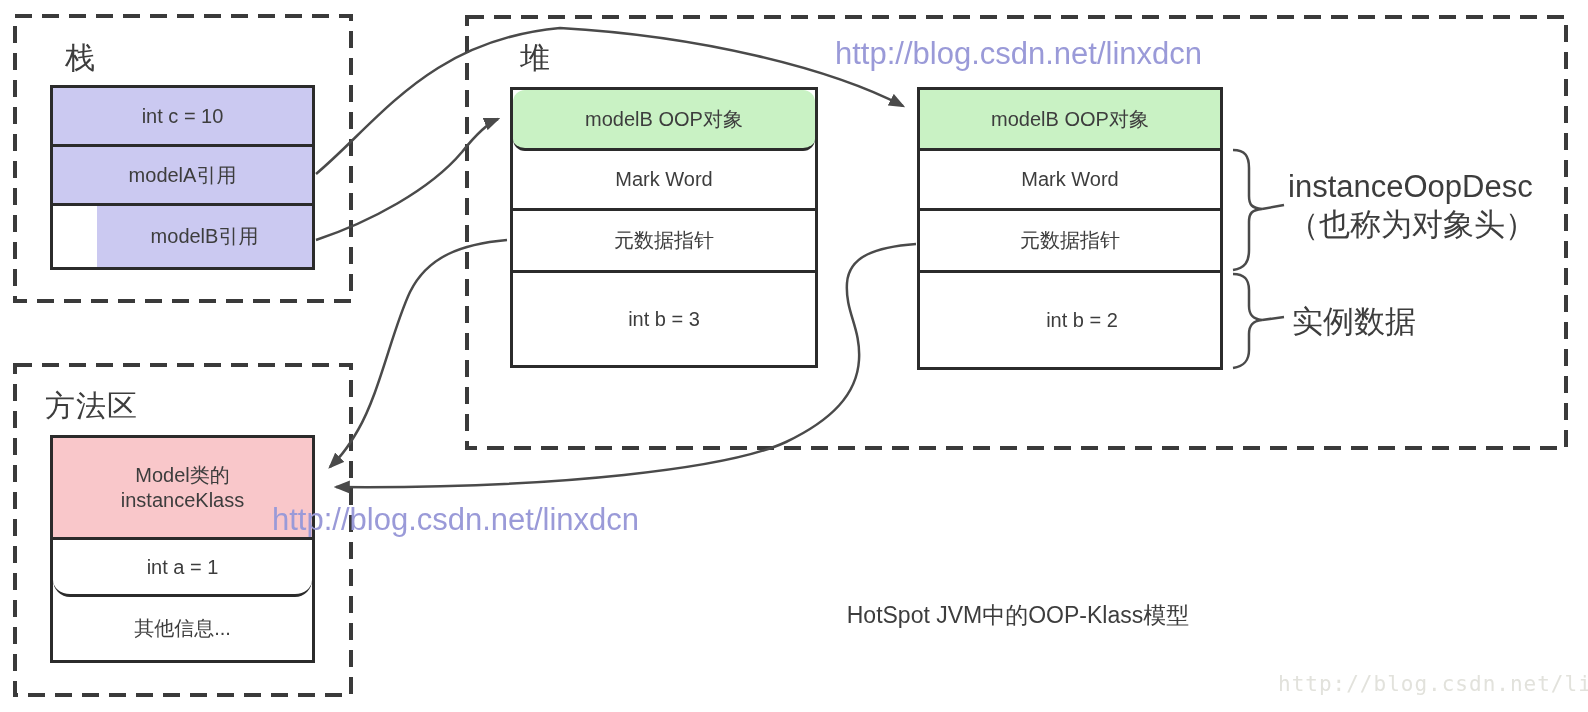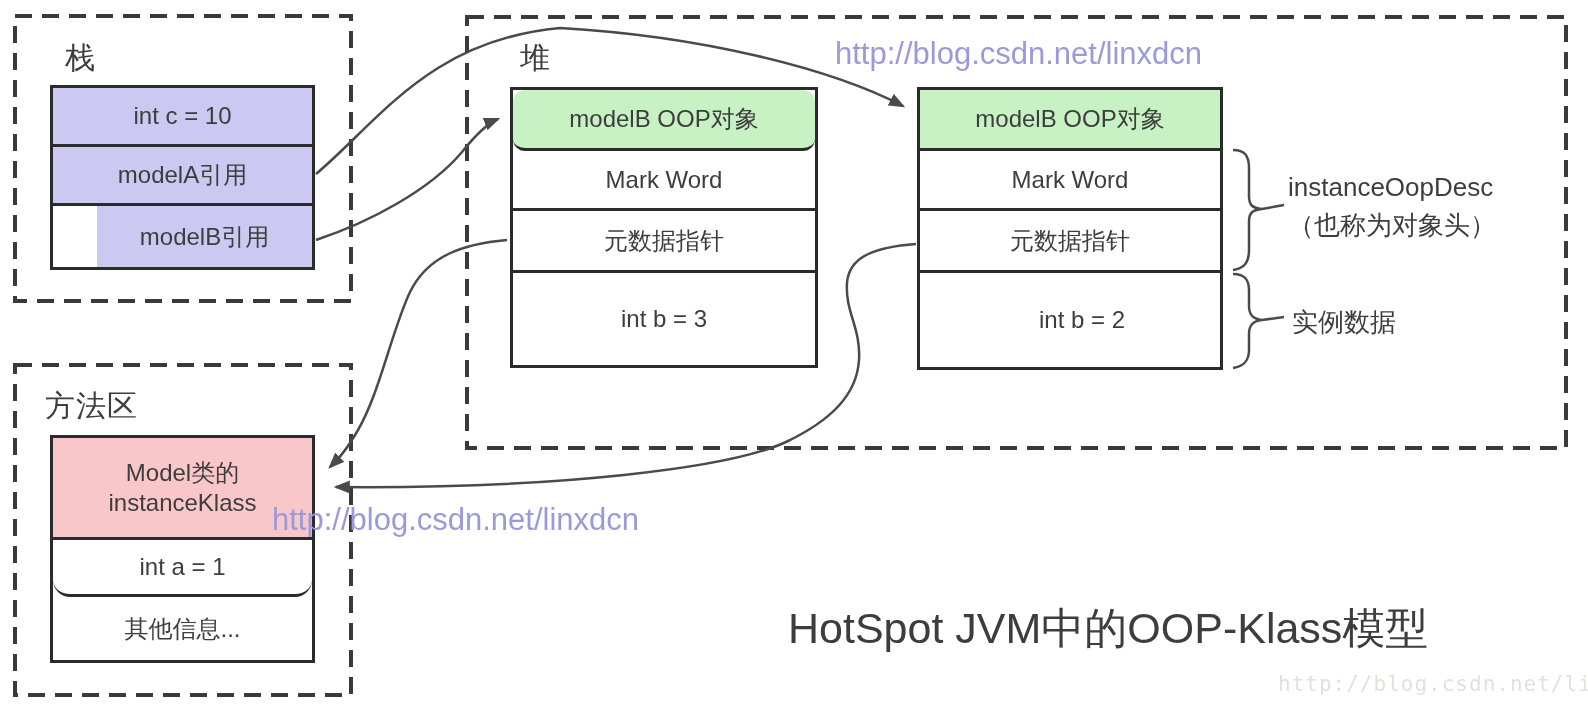--- a/index.html
+++ b/index.html
@@ -13,33 +13,33 @@
   .curve{stroke:currentColor;stroke-width:2.5;fill:none;}
   .brace{stroke:currentColor;stroke-width:2.5;fill:none;}
   .abs{position:absolute;}
   .region-label{font-size:30px;letter-spacing:1px;}
   .memtable{
     position:absolute;border:3px solid var(--border,#2b2b2b);background:#fff;
     display:flex;flex-direction:column;
   }
   .memrow{
     display:flex;align-items:center;justify-content:center;text-align:center;
-    font-size:24px;border-bottom:3px solid var(--border,#2b2b2b);background:#fff;line-height:1.25;
+    font-size:20px;border-bottom:3px solid var(--border,#2b2b2b);background:#fff;line-height:1.25;
   }
   .memrow:last-child{border-bottom:none;}
   .fill-stack{background:var(--stack-fill,#cbc9f1);}
   .fill-green{background:var(--heap-fill,#c9f2c4);}
   .fill-pink{background:var(--klass-fill,#f9c7ca);}
-  .annotation{font-size:26px;line-height:38px;}
+  .annotation{font-size:31px;line-height:38px;}
   .watermark{font-size:31px;color:var(--watermark,#9a9ad8);white-space:nowrap;}
   .watermark-faint{
     font-family:"DejaVu Sans Mono","Liberation Mono",monospace;
     font-size:21px;color:var(--watermark-faint,#e2e2dc);white-space:nowrap;letter-spacing:1px;
   }
-  .diagram-title{font-size:43px;width:460px;text-align:center;white-space:nowrap;}
+  .diagram-title{font-size:23px;width:460px;text-align:center;white-space:nowrap;}
 </style>
 </head>
 <body>
 
 <div class="canvas">
 
   <svg class="overlay" viewBox="0 0 1588 712">
     <defs>
       <marker id="ah" viewBox="0 0 10 8" refX="8.5" refY="4" markerWidth="6.5" markerHeight="5.5" orient="auto-start-reverse">
         <path d="M0 0 L10 4 L0 8 z" fill="currentColor"></path>

